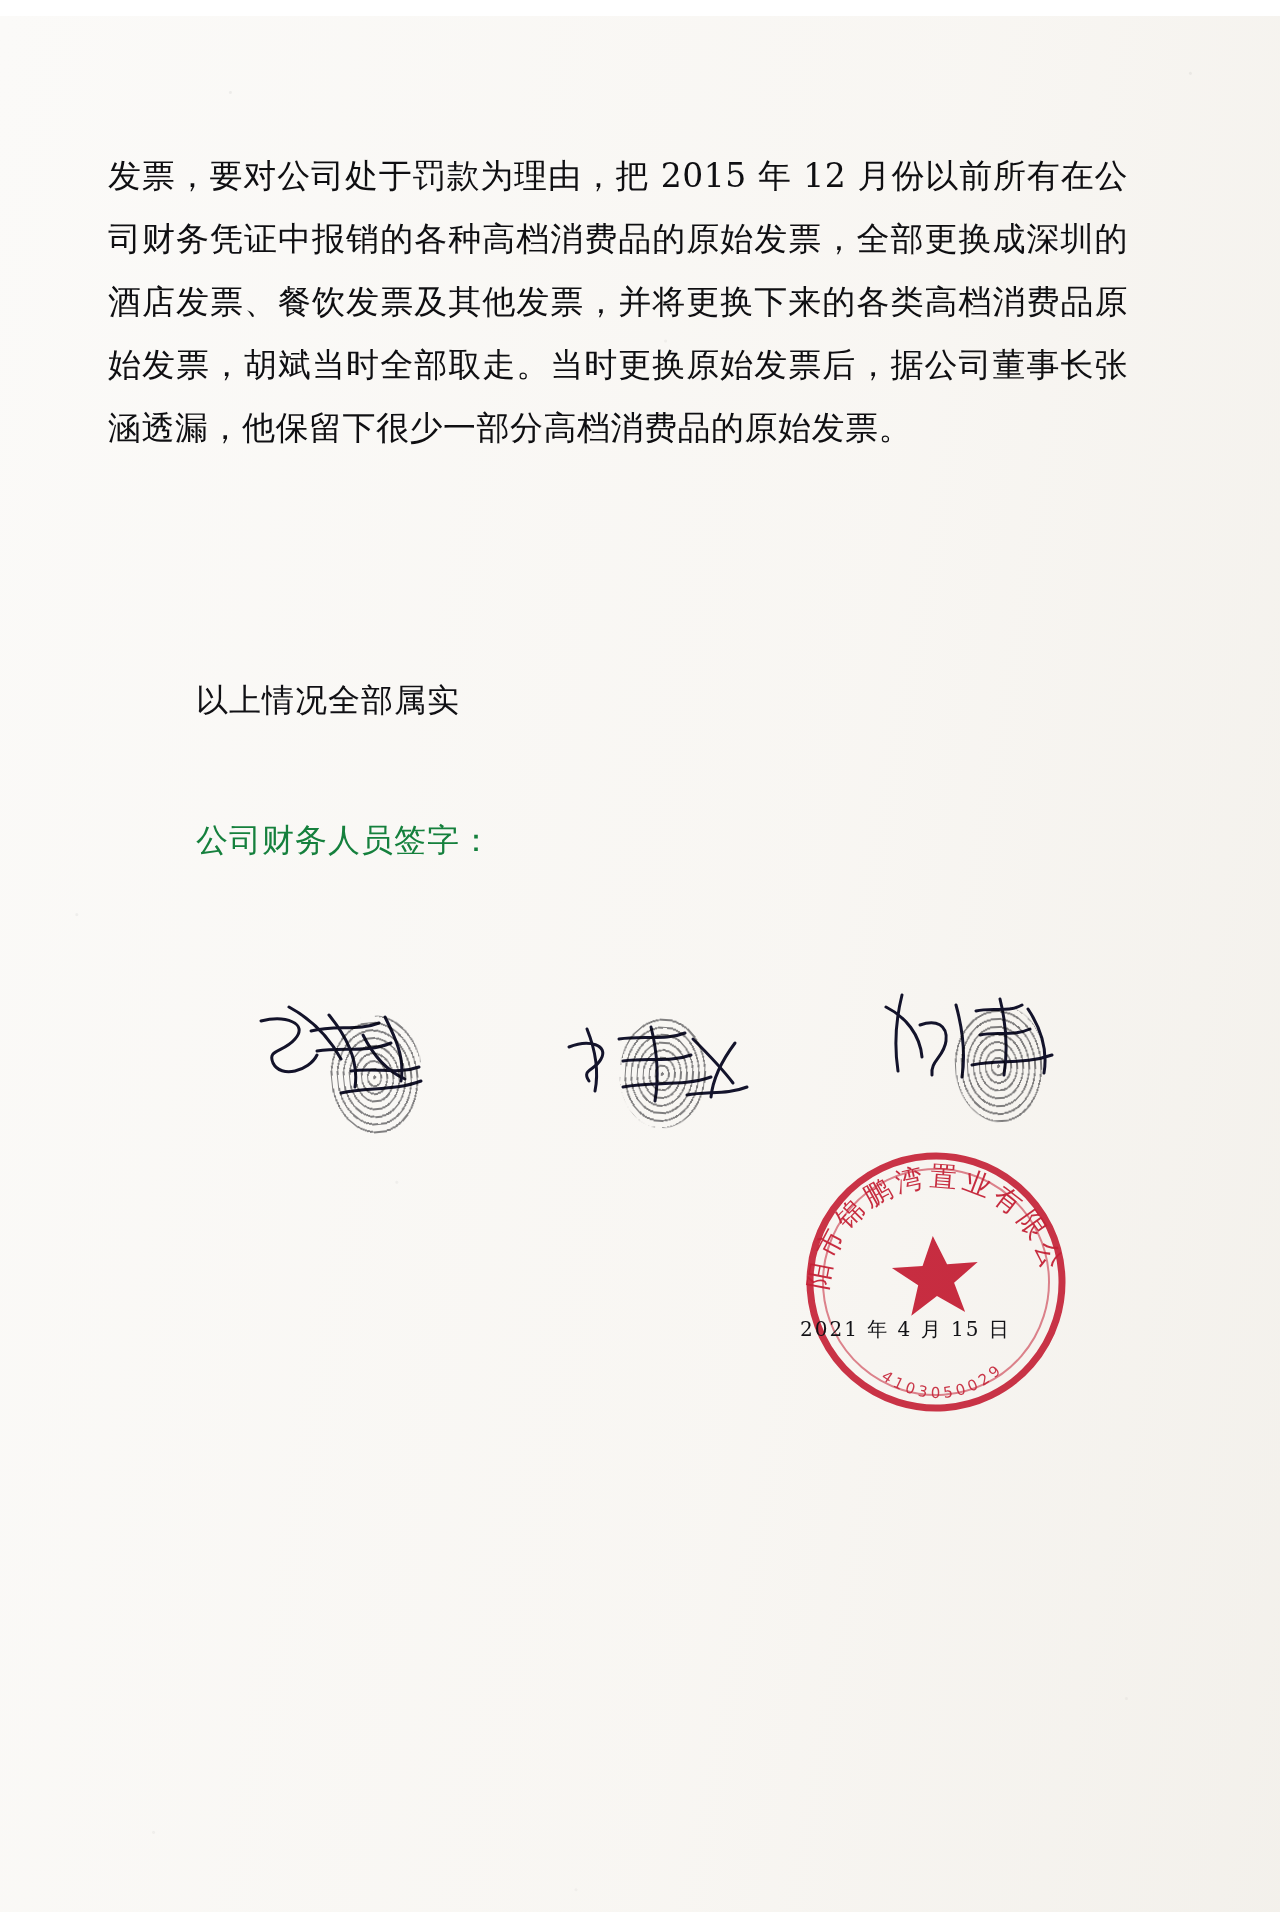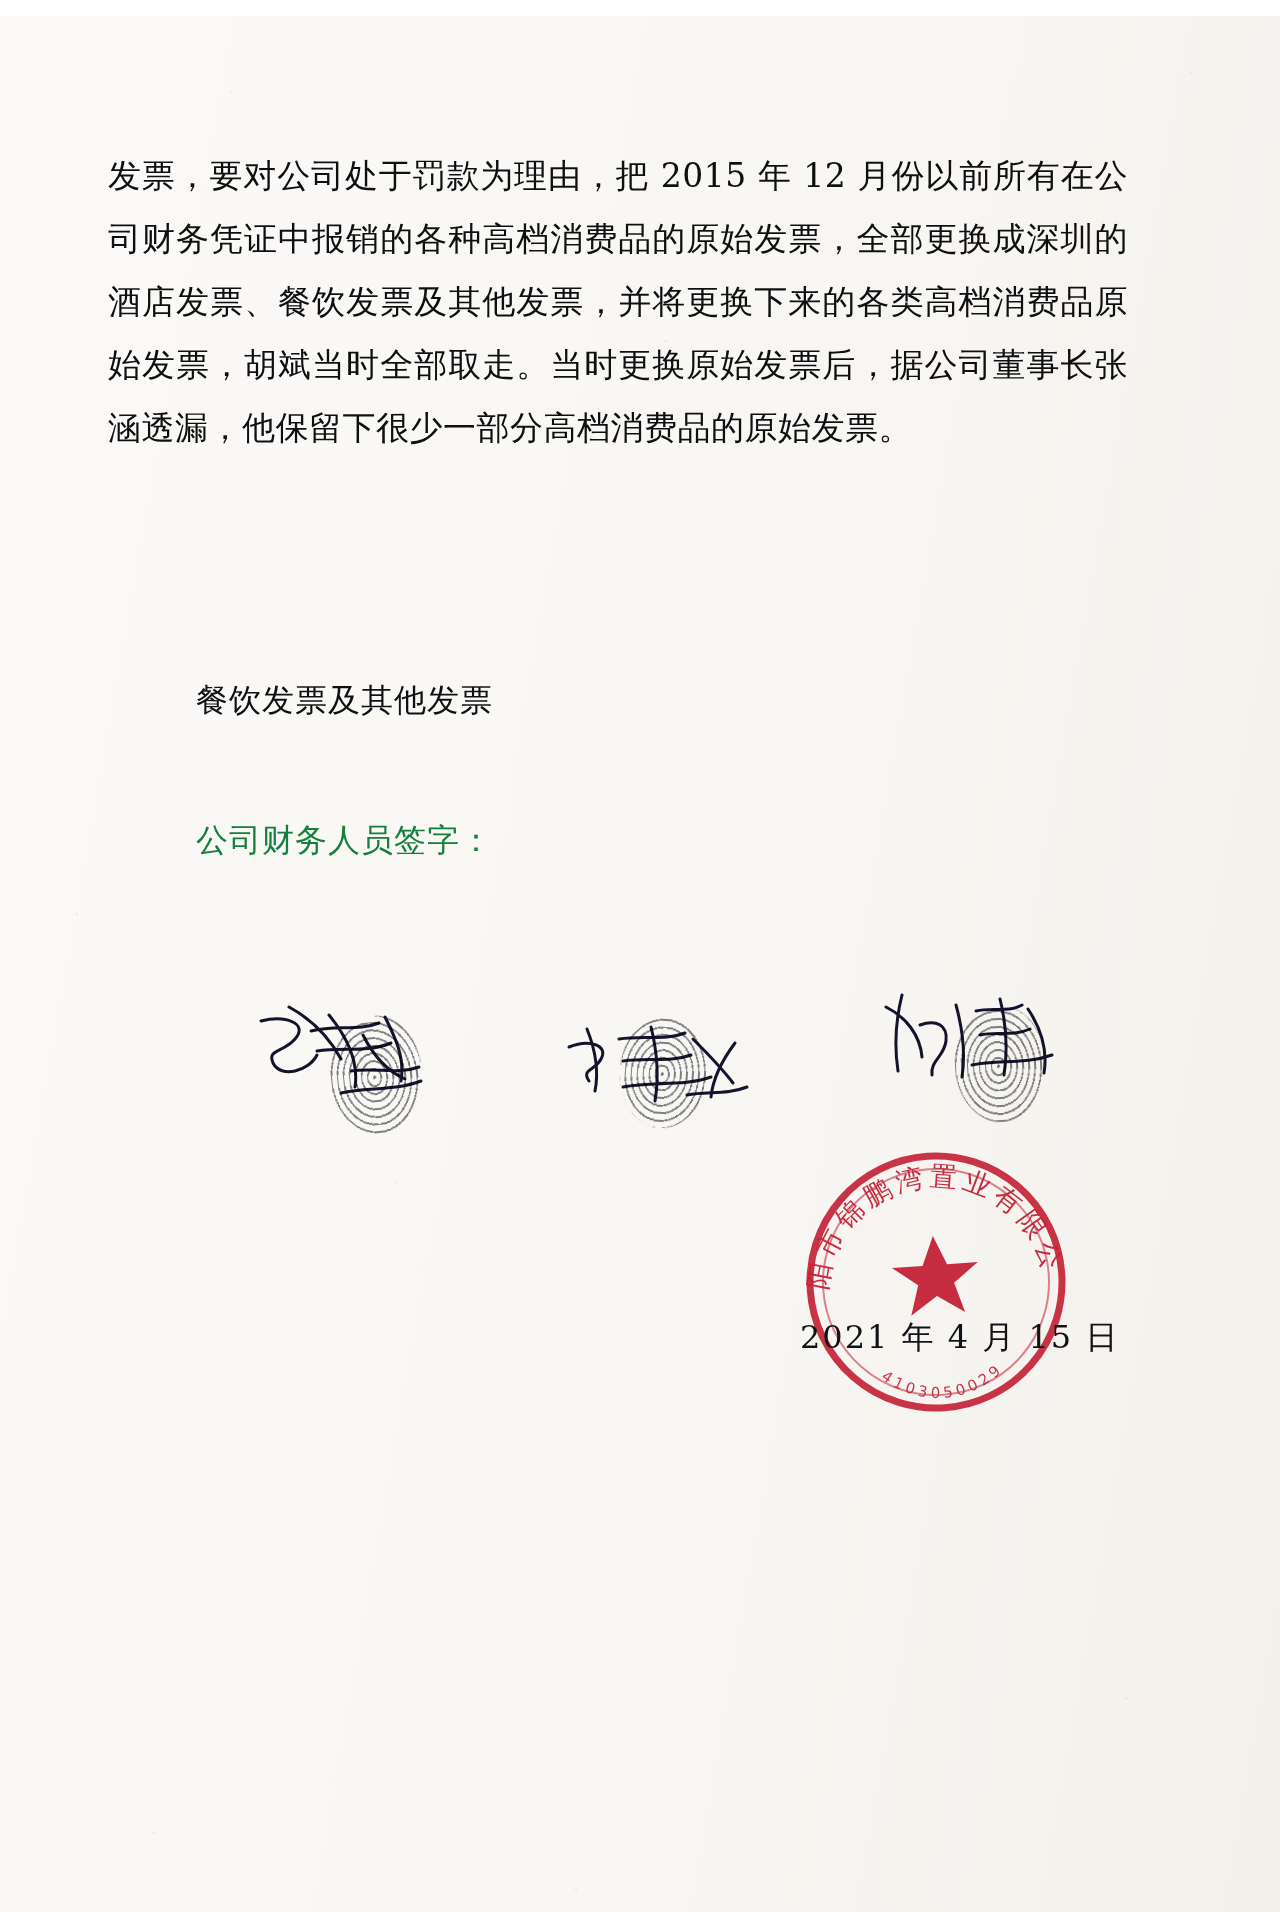--- a/index.html
+++ b/index.html
@@ -89,21 +89,21 @@
   }
   .fp-1 { left: 330px; top: 1000px; width: 92px; height: 118px; transform: rotate(-6deg); }
   .fp-2 { left: 620px; top: 1000px; width: 88px; height: 112px; transform: rotate(4deg); }
   .fp-3 { left: 955px; top: 990px; width: 90px; height: 116px; transform: rotate(-3deg); }
 
   
   .date-line {
     position: absolute;
     left: 800px;
     top: 1300px;
-    font-size: 32px;
+    font-size: 20px;
     letter-spacing: 2px;
     color: #121216;
     white-space: nowrap;
   }
 
   
   .seal {
     position: absolute;
     left: 800px;
     top: 1130px;
@@ -117,21 +117,21 @@
 </style>
 </head>
 <body>
 
 <div class="page">
 
   <div class="scan-noise"></div>
 
   <div class="body-text">发票，要对公司处于罚款为理由，把 2015 年 12 月份以前所有在公司财务凭证中报销的各种高档消费品的原始发票，全部更换成深圳的酒店发票、餐饮发票及其他发票，并将更换下来的各类高档消费品原始发票，胡斌当时全部取走。当时更换原始发票后，据公司董事长张涵透漏，他保留下很少一部分高档消费品的原始发票。</div>
 
-  <div class="closing">餐饮发票及其他发票</div>
+  <div class="closing">以上情况全部属实</div>
 
   <div class="sign-label">公司财务人员签字：</div>
 
   <div class="sig sig-1">
     <svg width="200" height="110" viewBox="0 0 200 110" fill="none">
       <g stroke="#13132a" stroke-width="3" stroke-linecap="round" fill="none">
         <path d="M6 20 C30 14 54 22 40 38 C28 52 12 48 18 62 C26 78 54 70 62 54"></path>
         <path d="M34 6 C56 18 74 36 86 58"></path>
         <path d="M56 30 C80 24 104 30 124 22"></path>
         <path d="M62 50 C88 46 112 52 136 42"></path>

